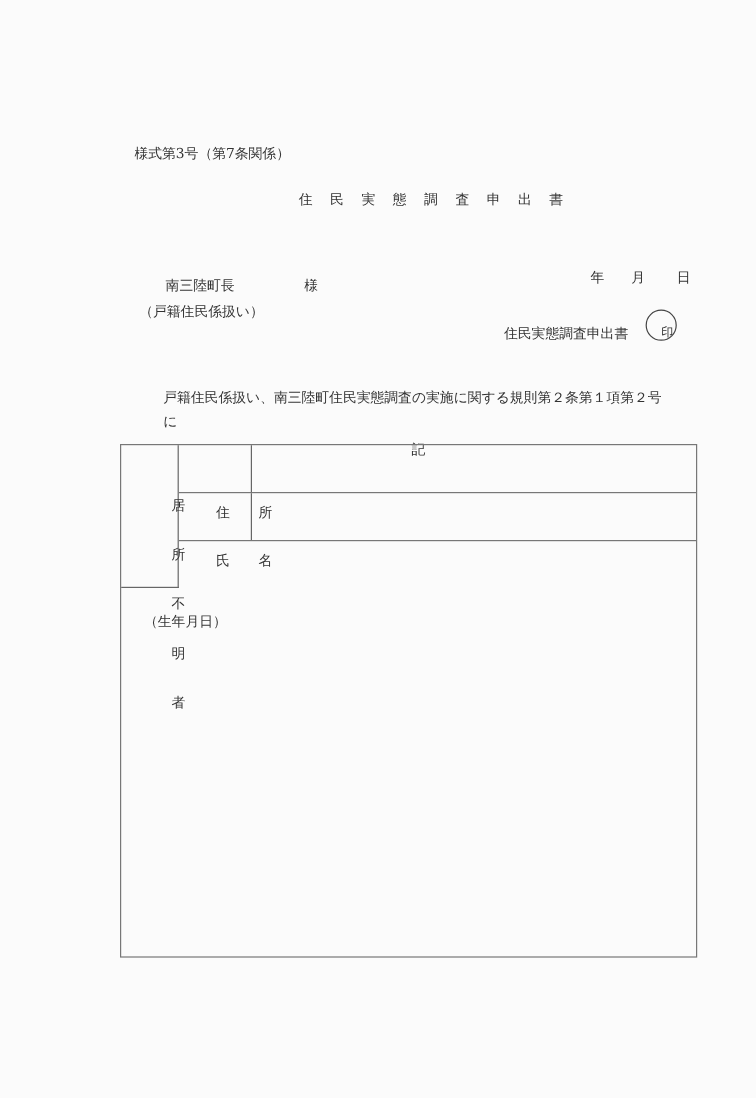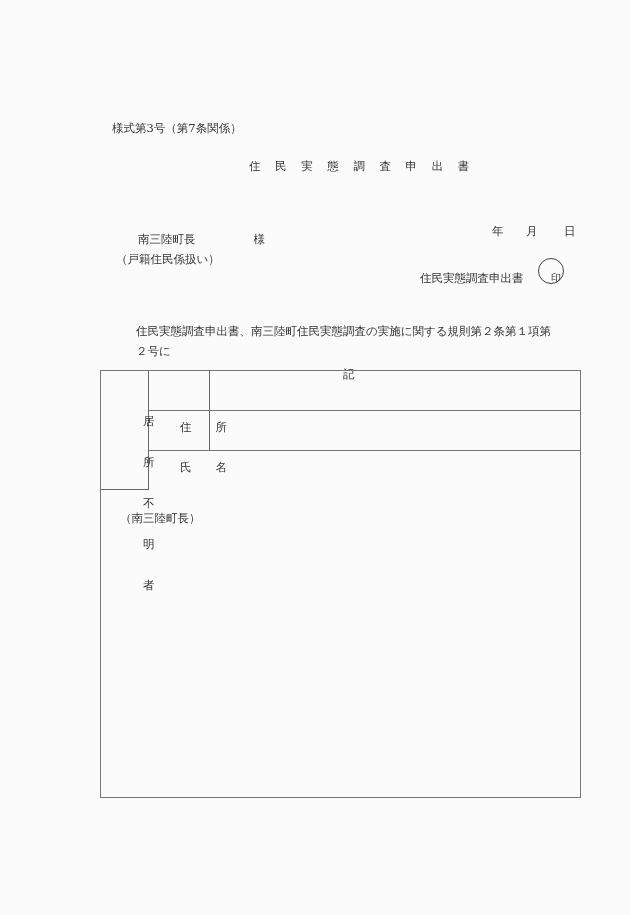--- a/index.html
+++ b/index.html
@@ -76,21 +76,21 @@
   <div class="abs txt addressee">
     <span>南三陸町長</span><span class="sama">様</span>
   </div>
 
   <div class="abs txt addressee-note">（戸籍住民係扱い）</div>
 
   <div class="abs txt sender">住民実態調査申出書</div>
   <div class="seal">印</div>
 
   <div class="abs txt body-text">
-    <div class="indent">住民実態調査申出書、南三陸町住民実態調査の実施に関する規則第２条第１項第２号に</div>
+    <div class="indent">戸籍住民係扱い、南三陸町住民実態調査の実施に関する規則第２条第１項第２号に</div>
   </div>
 
   <div class="abs txt ki">記</div>
 
   <div class="form-table">
     <div class="left-col">
       <div class="vertical-label">
         <div>居</div>
         <div>所</div>
         <div>不</div>
@@ -113,17 +113,17 @@
       <div class="label">
         <span class="spread">
             <span>氏</span>
             <span>名</span>
           </span>
       </div>
       <div class="value"></div>
     </div>
 
 
-    <div class="txt reason-label">（南三陸町長）</div>
+    <div class="txt reason-label">（生年月日）</div>
     <div style="position:absolute;left:0;top:120px;right:0;bottom:0;"></div>
   </div>
 
 </div>
 
 </body></html>

